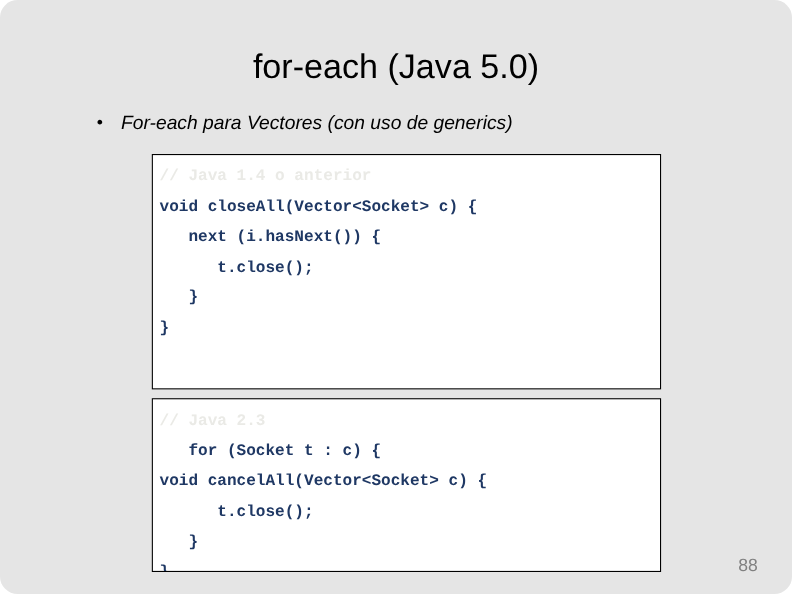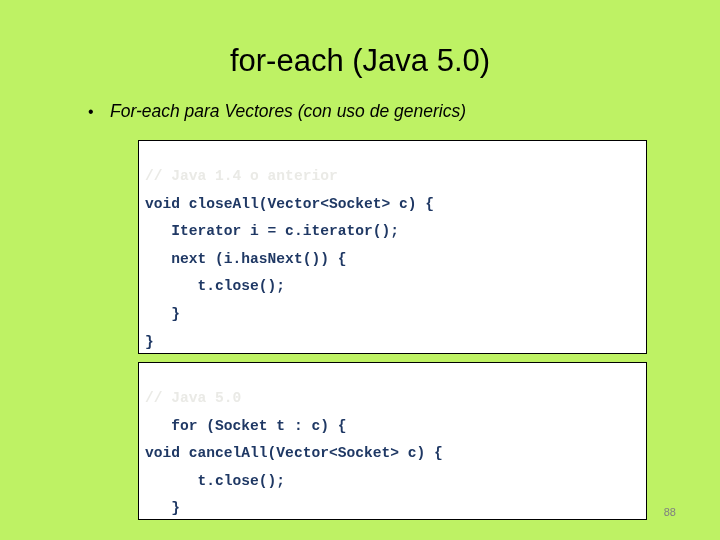--- a/index.html
+++ b/index.html
@@ -12,21 +12,22 @@
     background: #ffffff;
     font-family: "Liberation Sans", sans-serif;
     overflow: hidden;
     position: relative;
   }
 
   #slide {
     position: relative;
     width: 720px;
     height: 540px;
-    background: #bef264;
+    background: #e5e5e5;
+    border-radius: 16px;
   }
 
   
   #slide-title {
     position: absolute;
     left: 0;
     top: 44px;
     width: 720px;
     text-align: center;
     font-size: 31px;
@@ -62,25 +63,25 @@
   .bullet-text {
     flex: 1 1 auto;
     white-space: nowrap;
     font-style: italic;
   }
 
   
   .code-block {
     position: absolute;
     left: 138px;
-    width: 509px;
+    width: 463px;
     box-sizing: border-box;
     background: #ffffff;
     border: 1px solid #000000;
-    padding: 22px 0 6px 6px;
+    padding: 7px 0 6px 6px;
     font-family: "Liberation Mono", "DejaVu Sans Mono", monospace;
     font-weight: bold;
     font-size: 14.6px;
     line-height: 27.6px;
     color: #1f3864;
     overflow: hidden;
   }
   #code-block-1 { top: 140px; height: 214px; }
   #code-block-2 { top: 362px; height: 158px; }
 
@@ -88,23 +89,23 @@
     white-space: pre;
     height: 27.6px;
   }
   .code-comment {
     color: #eaeae6;
   }
 
   
   #page-number {
     position: absolute;
-    right: 44px;
+    right: 31px;
     top: 506px;
-    font-size: 11px;
+    font-size: 16px;
     color: #808080;
     font-family: "Liberation Sans", sans-serif;
   }
 </style>
 </head>
 <body>
 
 <div id="slide">
 
   <div id="slide-title">for-each (Java 5.0)</div>
@@ -112,29 +113,28 @@
   <div id="bullet-list">
     <div class="bullet-item">
       <span class="bullet-glyph">•</span>
       <span class="bullet-text">For-each para Vectores (con uso de generics)</span>
     </div>
   </div>
 
   <div class="code-block" id="code-block-1">
     <div class="code-line code-comment">// Java 1.4 o anterior</div>
     <div class="code-line">void closeAll(Vector&lt;Socket&gt; c) {</div>
-    <div class="code-line">   Iterator i = c.iterator();</div>
     <div class="code-line">   next (i.hasNext()) {</div>
     <div class="code-line">      t.close();</div>
     <div class="code-line">   }</div>
     <div class="code-line">}</div>
   </div>
 
   <div class="code-block" id="code-block-2">
-    <div class="code-line code-comment">// Java 5.0</div>
+    <div class="code-line code-comment">// Java 2.3</div>
     <div class="code-line">   for (Socket t : c) {</div>
     <div class="code-line">void cancelAll(Vector&lt;Socket&gt; c) {</div>
     <div class="code-line">      t.close();</div>
     <div class="code-line">   }</div>
     <div class="code-line">}</div>
   </div>
 
   <div id="page-number">88</div>
 
 </div>

